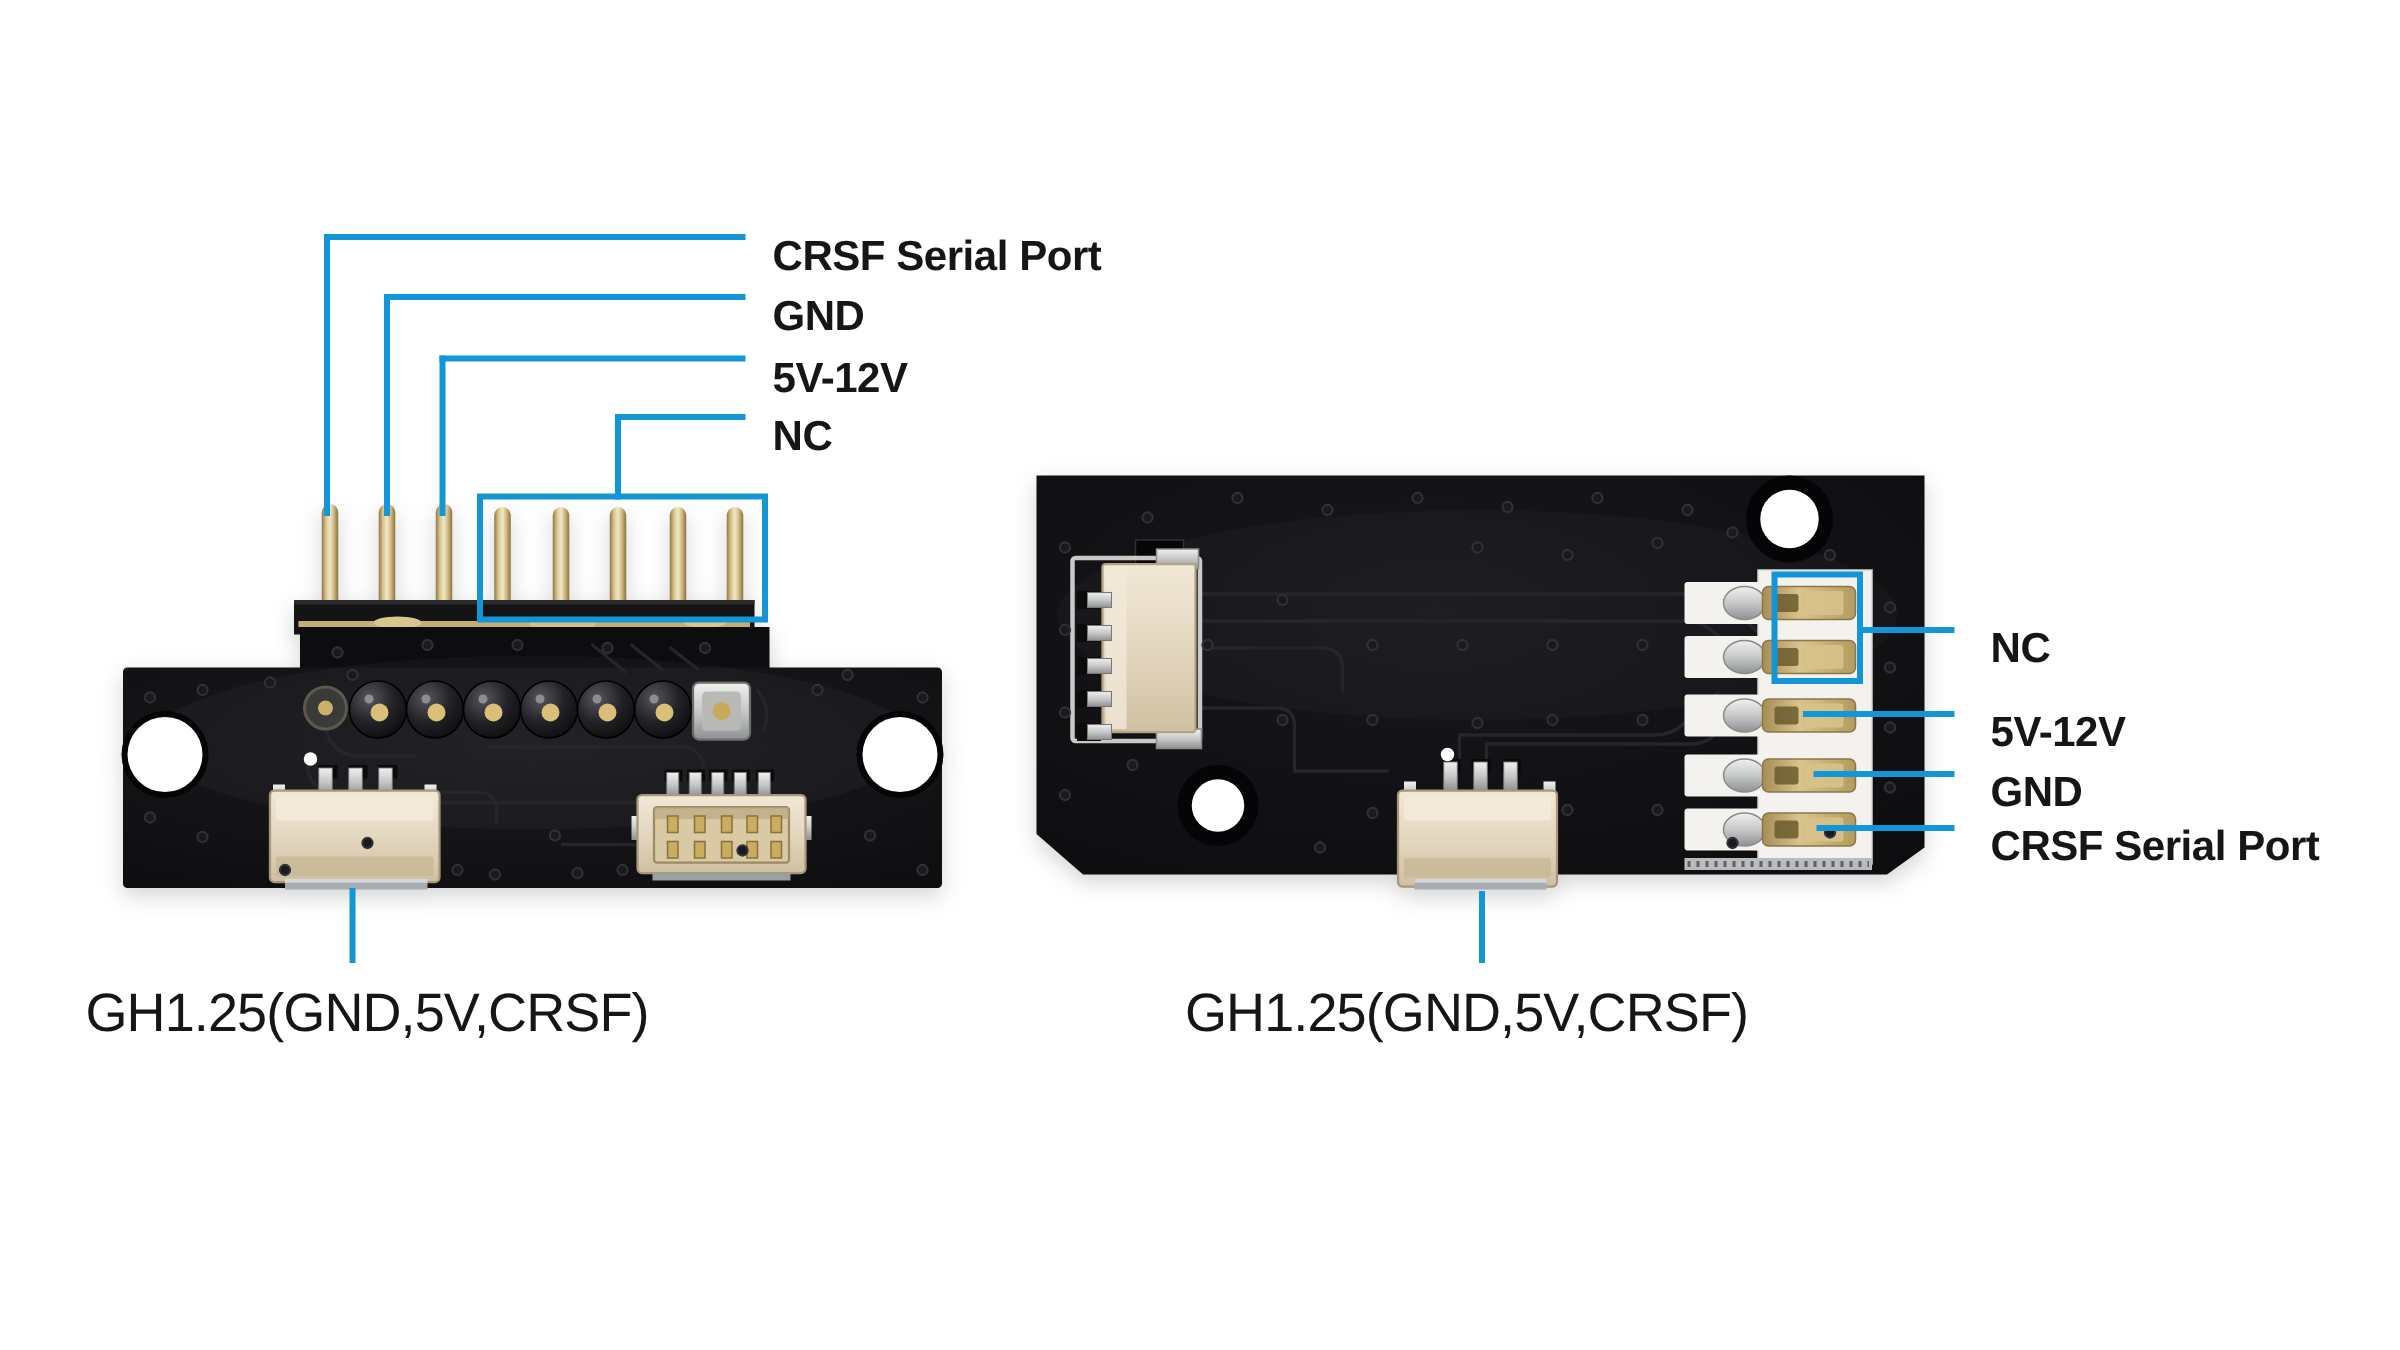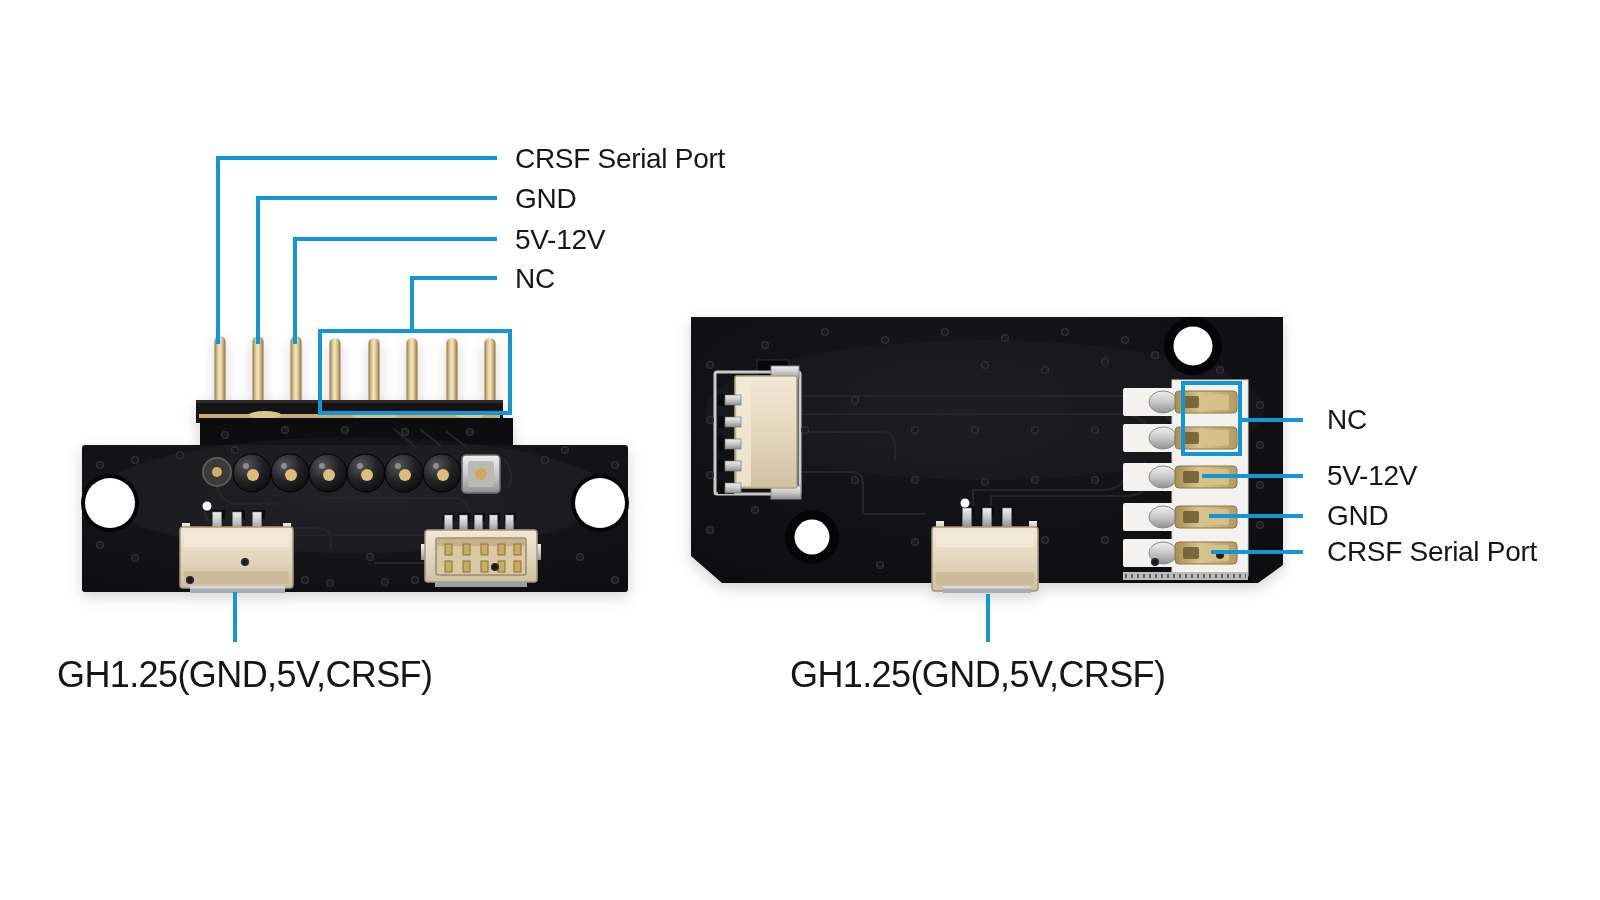--- a/index.html
+++ b/index.html
@@ -3,21 +3,21 @@
 <meta charset="utf-8">
 <style>
   html,body{margin:0;padding:0;background:#ffffff;}
   .stage{position:relative;width:1600px;height:900px;background:#fff;overflow:hidden;
          font-family:"Liberation Sans",sans-serif;color:#161616;}
   svg.board{position:absolute;filter:drop-shadow(0 5px 7px rgba(40,40,45,.20));}
   #board-front{left:75px;top:330px;}
   #board-back{left:685px;top:310px;}
   .callout-line{position:absolute;background:var(--callout,#1296d8);}
   .callout-box{position:absolute;border:4px solid var(--callout,#1296d8);box-sizing:border-box;background:transparent;}
-  .pin-label{position:absolute;font-size:28px;line-height:34px;letter-spacing:-0.3px;font-weight:400;white-space:nowrap;}
+  .pin-label{position:absolute;font-size:28px;line-height:34px;letter-spacing:-0.3px;font-weight:700;white-space:nowrap;margin-top:12px;}
   .gh-label{position:absolute;font-size:36px;line-height:44px;letter-spacing:-0.6px;font-weight:500;white-space:nowrap;text-align:right;}
   
   #f-v1{left:216px;top:156px;width:4px;height:188px;}
   #f-h1{left:216px;top:156px;width:281px;height:4px;}
   #f-v2{left:256px;top:196px;width:4px;height:148px;}
   #f-h2{left:256px;top:196px;width:241px;height:4px;}
   #f-v3{left:293px;top:237px;width:4px;height:107px;}
   #f-h3{left:293px;top:237px;width:204px;height:4px;}
   #f-v4{left:410px;top:276px;width:4px;height:57px;}
   #f-h4{left:410px;top:276px;width:87px;height:4px;}

